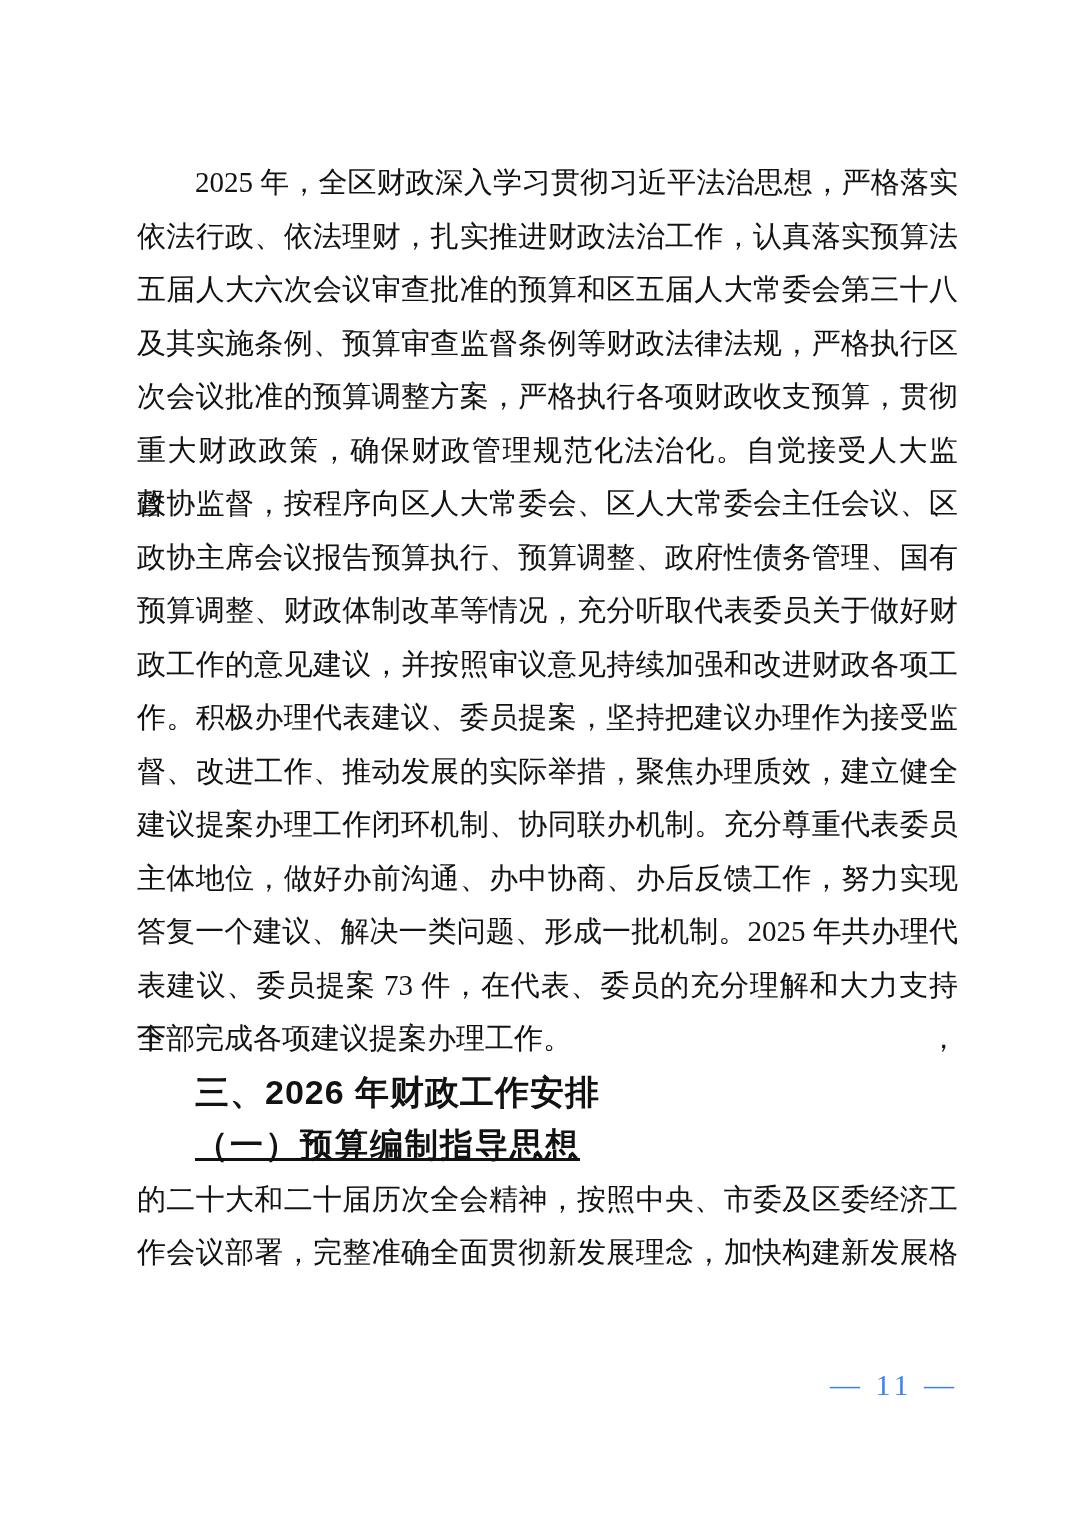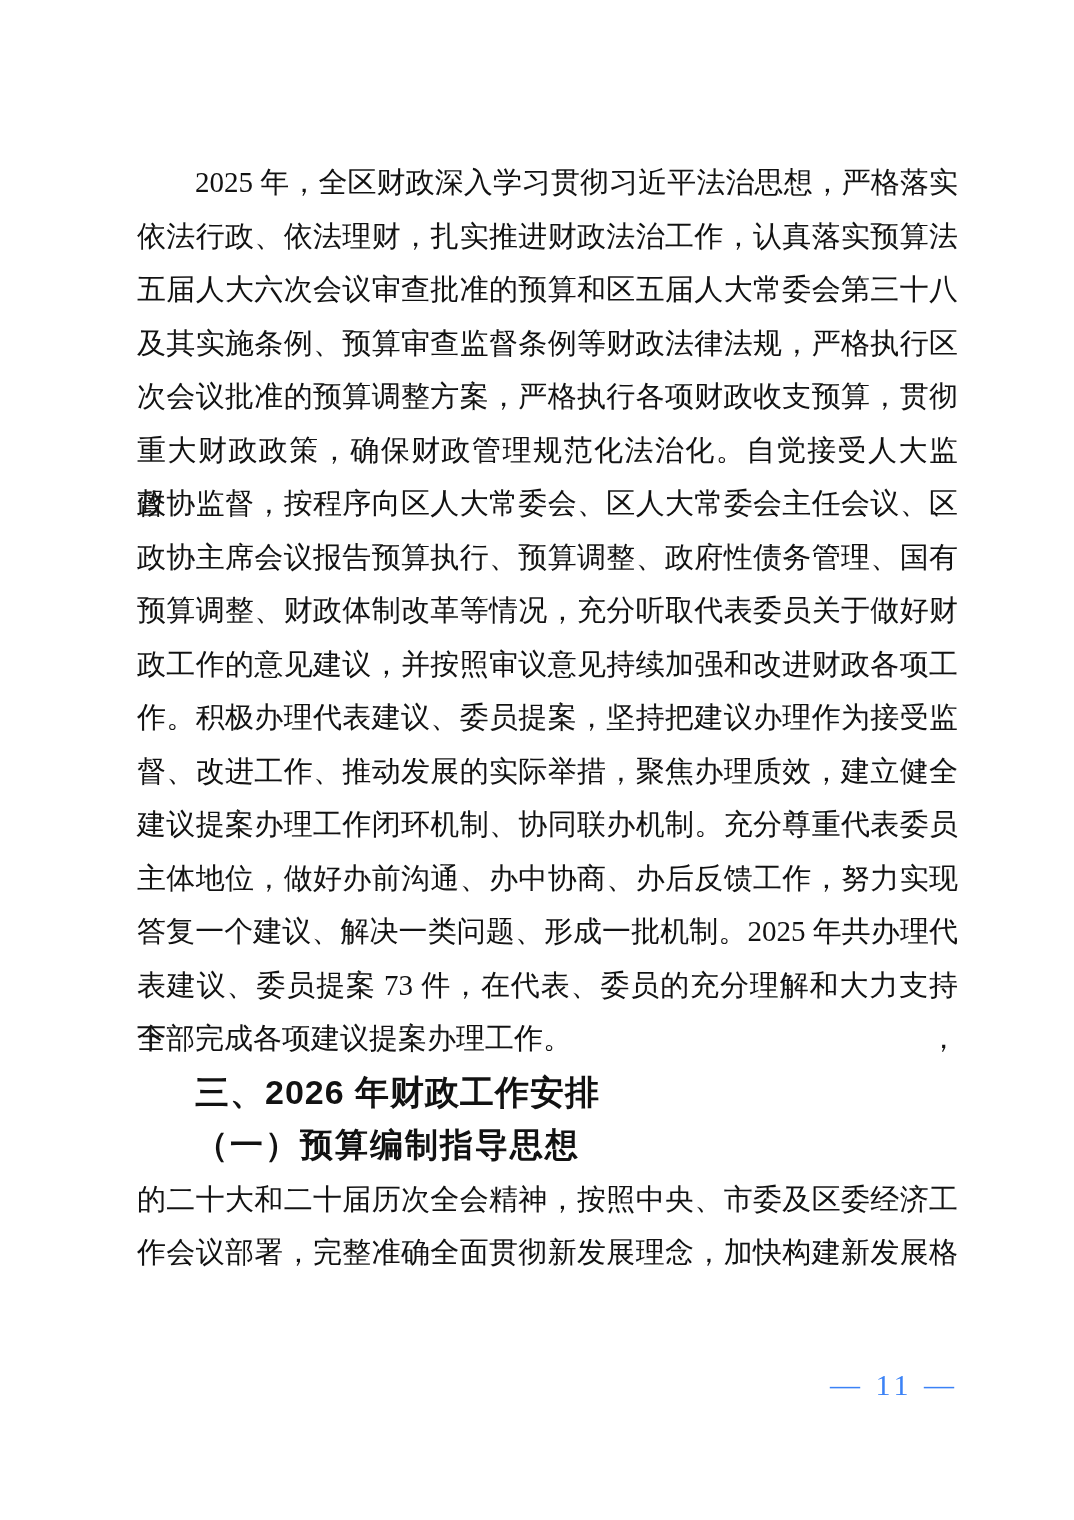--- a/index.html
+++ b/index.html
@@ -46,20 +46,21 @@
     font-family: Liberation Sans, sans-serif;
     letter-spacing: 1px;
   }
   .line.h2 {
     font-weight: 700;
     font-size: 33px;
     text-align: center;
     text-align-last: left;
     text-indent: 58px;
     letter-spacing: 2px;
+    text-decoration: underline;
   }
   .page-number {
     position: absolute;
     top: 1362px;
     left: 0;
     width: 958px;
     text-align: right;
     font-size: 30px;
     line-height: 46px;
     color: #3b82f6;

